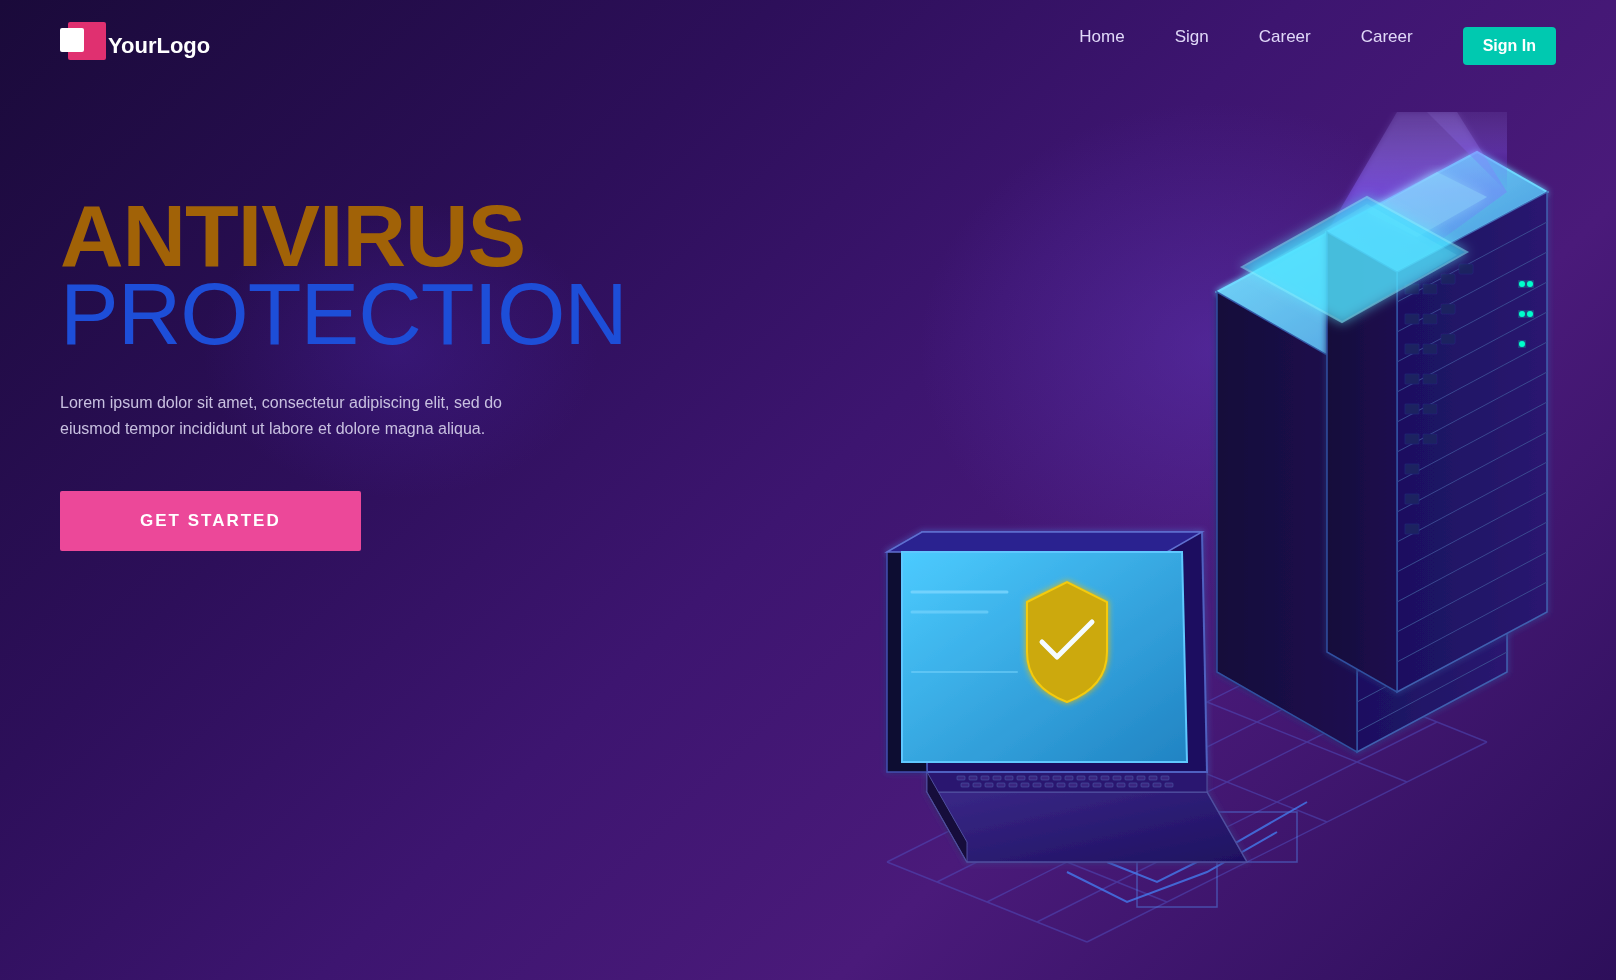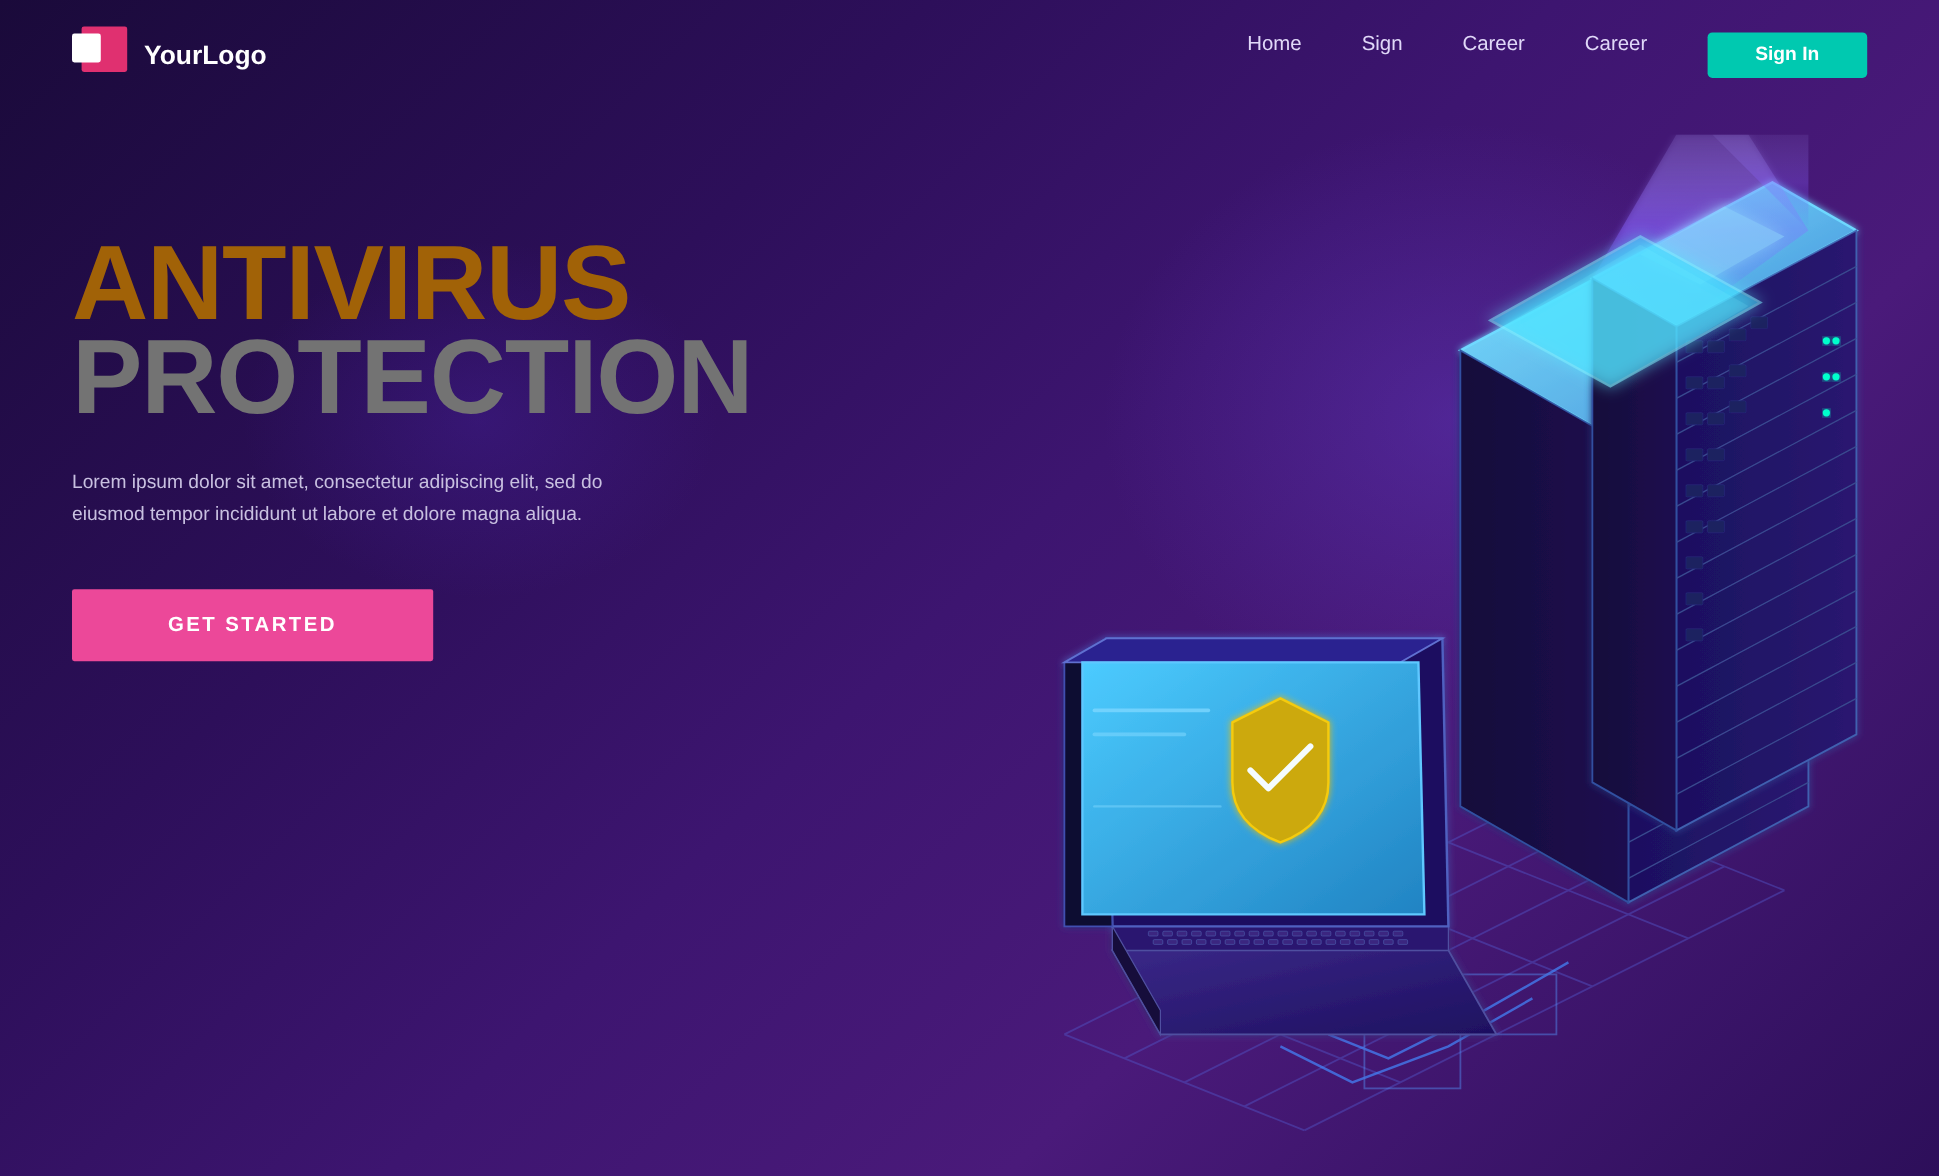--- a/index.html
+++ b/index.html
@@ -17,21 +17,21 @@
       display: flex;
       align-items: center;
       justify-content: space-between;
       padding: 22px 60px;
       position: relative;
       z-index: 10;
     }
     .logo-area {
       display: flex;
       align-items: center;
-      gap: 12px;
+      gap: 0;
     }
     .logo-icon {
       width: 48px;
       height: 48px;
       position: relative;
     }
     .logo-sq-back {
       width: 38px;
       height: 38px;
       background: #e03070;
@@ -62,21 +62,21 @@
     .nav-link {
       color: #e0d8f8;
       font-size: 17px;
       text-decoration: none;
       cursor: pointer;
     }
     .nav-signin {
       background: #00c9b0;
       color: #fff;
       border: none;
-      padding: 10px 40px;
+      padding: 10px 20px;
       font-size: 16px;
       font-weight: 600;
       border-radius: 4px;
       cursor: pointer;
     }
 
     
     .hero {
       display: flex;
       align-items: flex-start;
@@ -92,22 +92,22 @@
     .hero-title-antivirus {
       font-size: 88px;
       font-weight: 700;
       color: #a16207;
       line-height: 1;
       letter-spacing: -1px;
       text-transform: uppercase;
     }
     .hero-title-protection {
       font-size: 88px;
-      font-weight: 700;
-      color: #737373;
+      font-weight: 400;
+      color: #1d4ed8;
       line-height: 1;
       letter-spacing: -1px;
       text-transform: uppercase;
       margin-top: -10px;
       text-align: center;
     }
     .hero-desc {
       color: #c8c0e0;
       font-size: 16px;
       line-height: 1.6;

